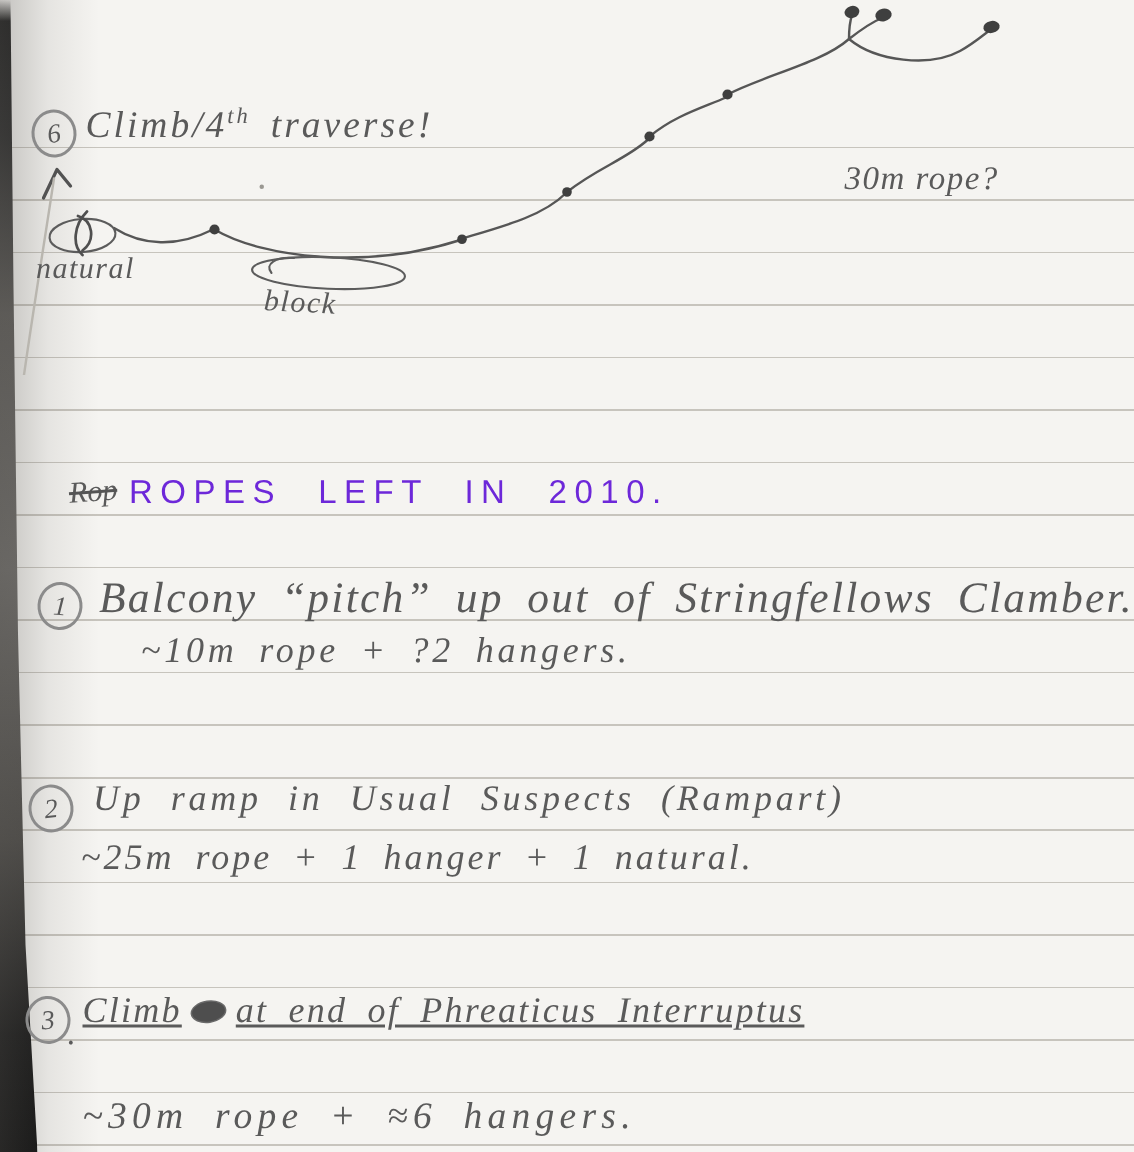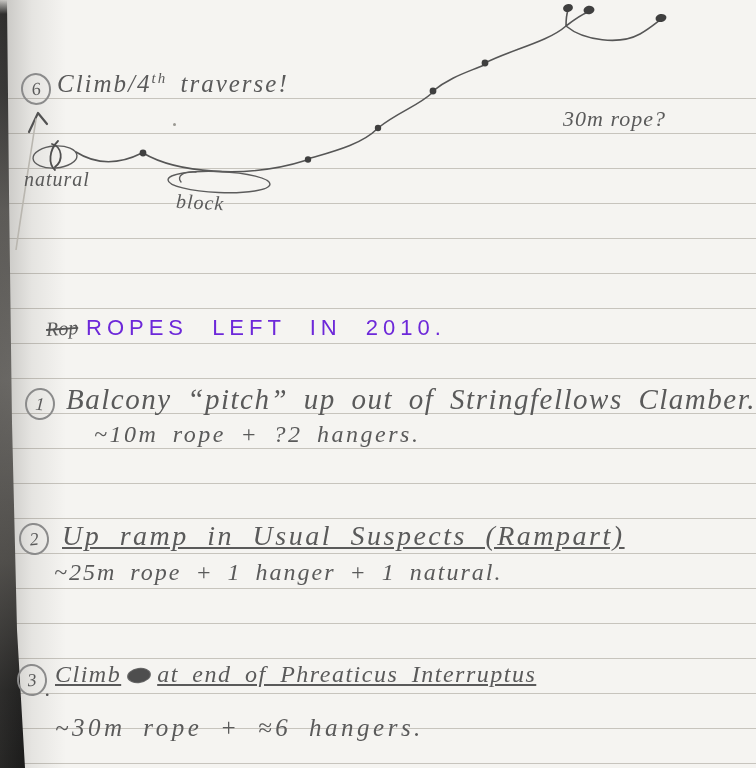--- a/index.html
+++ b/index.html
@@ -101,21 +101,21 @@
   <span class="hw" style="left:176px; top:191px; font-size:20px; letter-spacing:1px; transform:rotate(3deg);">block</span>
 
   <span class="hw strike" style="left:46px; top:317px; font-size:20px; position:absolute;">Rop</span>
   <span class="hw caps" style="left:86px; top:315px; font-size:22px; letter-spacing:5px; word-spacing:13px;">ROPES LEFT IN 2010.</span>
 
   <span class="circled" style="left:25px; top:388px; transform:rotate(4deg);">1</span>
   <span class="hw" style="left:66px; top:383px; font-size:29px; letter-spacing:1.5px; word-spacing:7px;">Balcony “pitch” up out of Stringfellows Clamber.</span>
   <span class="hw" style="left:58px; top:421px; font-size:24px; letter-spacing:2.5px; word-spacing:6px;margin-left:36px;">~10m rope + ?2 hangers.</span>
 
   <span class="circled" style="left:19px; top:523px; transform:rotate(-6deg);">2</span>
-  <span class="hw" style="left:62px; top:520px; font-size:28px; letter-spacing:2.5px; word-spacing:9px;text-decoration:underline;">Up ramp in Usual Suspects (Rampart)</span>
+  <span class="hw" style="left:62px; top:520px; font-size:24px; letter-spacing:2.5px; word-spacing:9px;">Up ramp in Usual Suspects (Rampart)</span>
   <span class="hw" style="left:54px; top:559px; font-size:24px; letter-spacing:2px; word-spacing:6px;font-family:Liberation Serif, serif;">~25m rope + 1 hanger + 1 natural.</span>
 
   <span class="circled" style="left:17px; top:664px; transform:rotate(-5deg);">3</span>
   <span class="hw" style="left:45px; top:676px; font-size:22px;">.</span>
   <span class="hw" style="left:55px; top:661px; font-size:24px; letter-spacing:1.5px; word-spacing:6px;text-decoration:underline;"><span>Climb</span><span class="scribble-blob"></span><span>at end of Phreaticus Interruptus</span></span>
-  <span class="hw" style="left:55px; top:714px; font-size:25px; letter-spacing:3.5px; word-spacing:8px;">~30m rope + ≈6 hangers.</span>
+  <span class="hw" style="left:55px; top:731px; font-size:25px; letter-spacing:3.5px; word-spacing:8px;">~30m rope + ≈6 hangers.</span>
 
 </div>
 
 </body></html>

